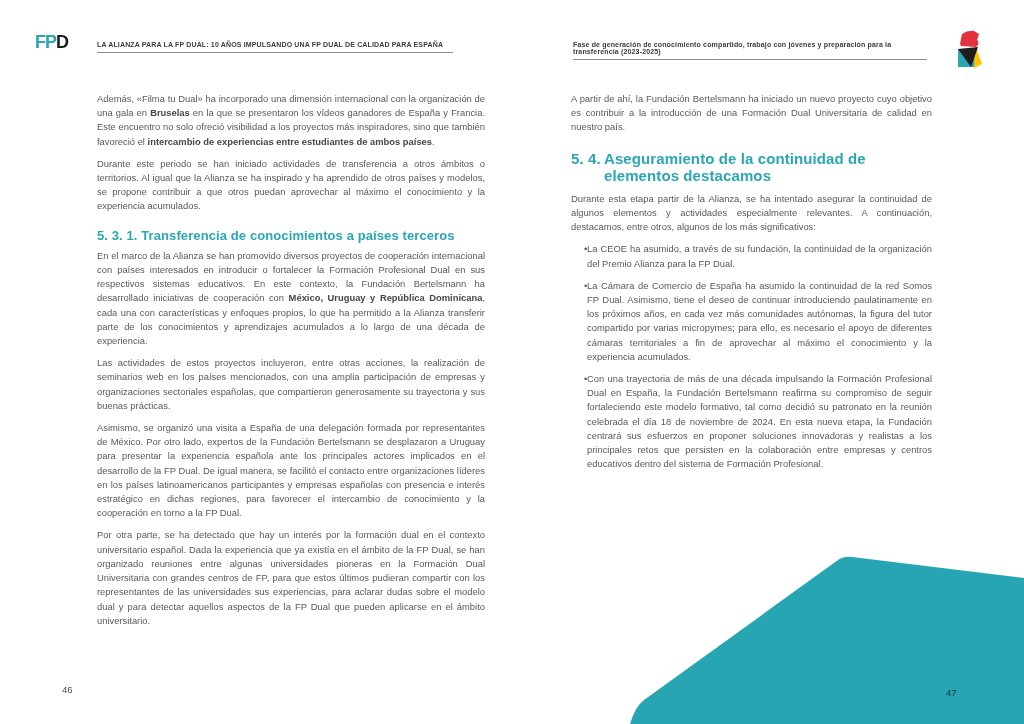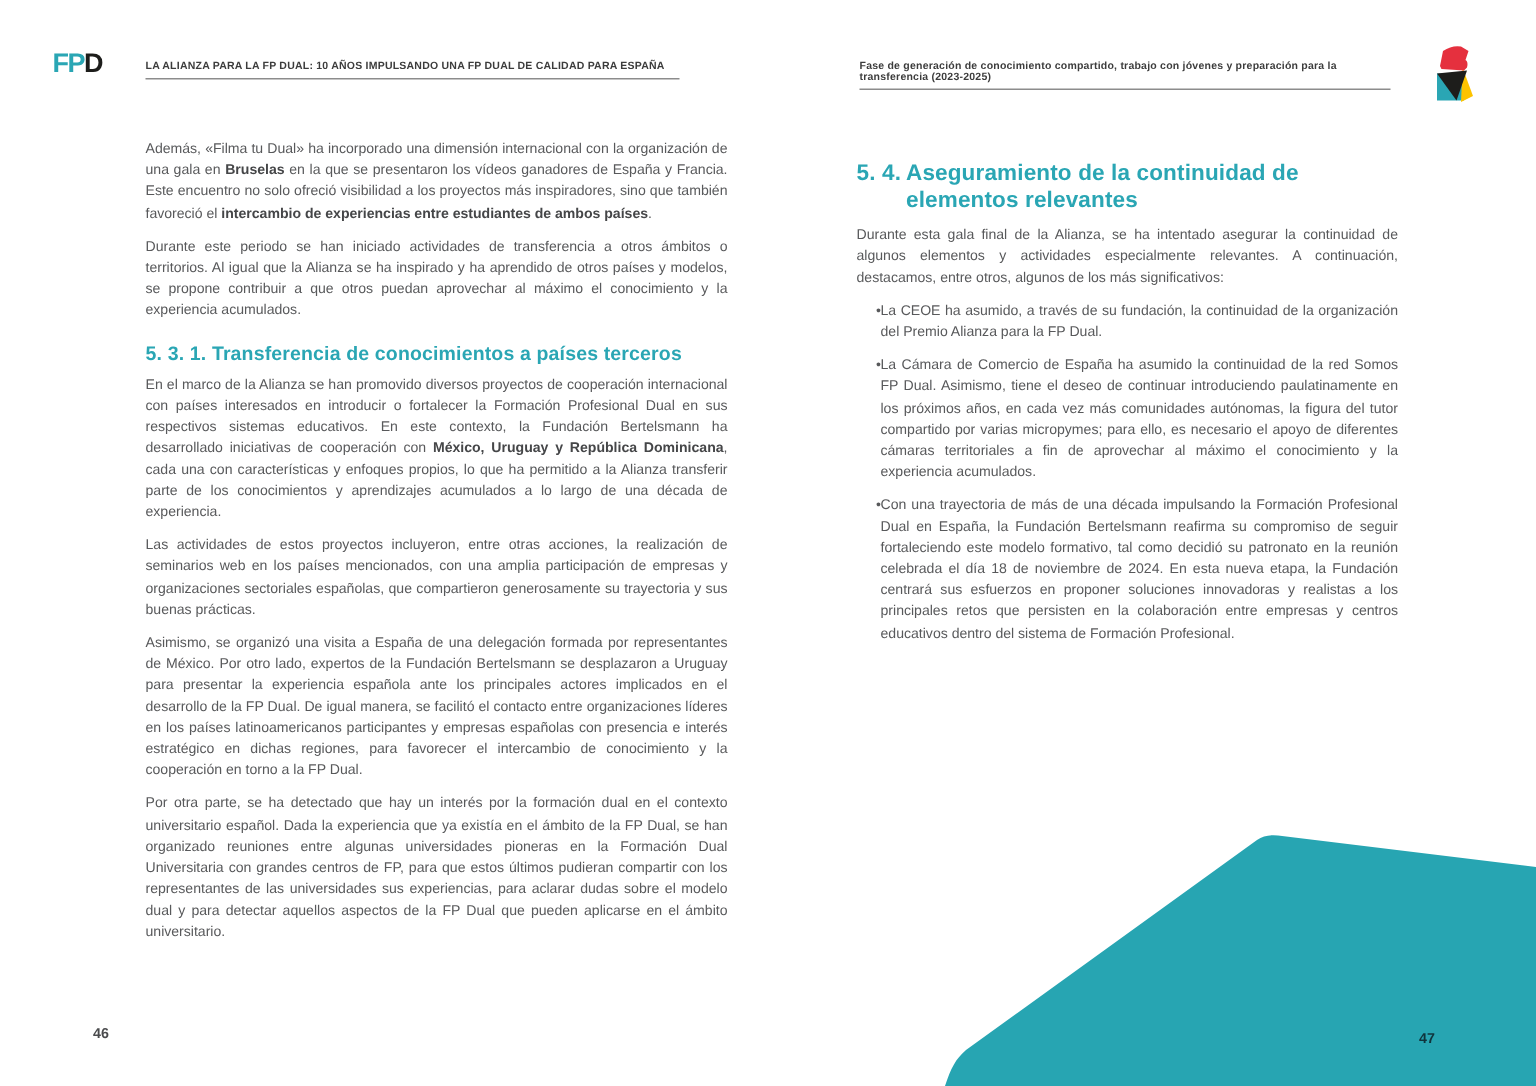--- a/index.html
+++ b/index.html
@@ -52,21 +52,21 @@
   }
   .h3.narrow{max-width:252px;}
 
   
   .bullet{display:flex;margin:6px 0 8px 0;}
   .bullet .dot{flex:none;width:16px;padding-left:13px;box-sizing:border-box;}
   .bullet .dot::before{content:"•";font-size:9.4px;color:#58595b;}
   .bullet .btxt{flex:1;}
 
   
-  .pagenum{position:absolute;font-size:9.5px;font-weight:700;}
+  .pagenum{position:absolute;font-size:9.5px;font-weight:400;}
   .pn-left{left:62px;top:684px;color:#4a4b4d;}
   .pn-right{left:946px;top:687px;color:#10343c;z-index:3;}
 
   .corner{position:absolute;left:0;top:0;width:1024px;height:724px;z-index:1;pointer-events:none;}
   .col,.hdr,.logo,.mark{z-index:2;}
 </style>
 </head>
 <body>
 
 <div class="spread">
@@ -97,26 +97,27 @@
 
     <div class="h3">5. 3. 1.  Transferencia de conocimientos a países terceros</div>
     <p><span>En el marco de la Alianza se han promovido diversos proyectos de cooperación internacional con países interesados en introducir o fortalecer la Formación Profesional Dual en sus respectivos sistemas educativos. En este contexto, la Fundación Bertelsmann ha desarrollado iniciativas de cooperación con </span><b>México, Uruguay y República Dominicana</b><span>, cada una con características y enfoques propios, lo que ha permitido a la Alianza transferir parte de los conocimientos y aprendizajes acumulados a lo largo de una década de experiencia.</span></p>
     <p>Las actividades de estos proyectos incluyeron, entre otras acciones, la realización de seminarios web en los países mencionados, con una amplia participación de empresas y organizaciones sectoriales españolas, que compartieron generosamente su trayectoria y sus buenas prácticas.</p>
     <p>Asimismo, se organizó una visita a España de una delegación formada por representantes de México. Por otro lado, expertos de la Fundación Bertelsmann se desplazaron a Uruguay para presentar la experiencia española ante los principales actores implicados en el desarrollo de la FP Dual. De igual manera, se facilitó el contacto entre organizaciones líderes en los países latinoamericanos participantes y empresas españolas con presencia e interés estratégico en dichas regiones, para favorecer el intercambio de conocimiento y la cooperación en torno a la FP Dual.</p>
 
     <p>Por otra parte, se ha detectado que hay un interés por la formación dual en el contexto universitario español. Dada la experiencia que ya existía en el ámbito de la FP Dual, se han organizado reuniones entre algunas universidades pioneras en la Formación Dual Universitaria con grandes centros de FP, para que estos últimos pudieran compartir con los representantes de las universidades sus experiencias, para aclarar dudas sobre el modelo dual y para detectar aquellos aspectos de la FP Dual que pueden aplicarse en el ámbito universitario.</p>
   </div>
 
   <div class="col col-right">
+    <p>A partir de ahí, la Fundación Bertelsmann ha iniciado un nuevo proyecto cuyo objetivo es contribuir a la introducción de una Formación Dual Universitaria de calidad en nuestro país.</p>
 
     <div class="h2">
       <span class="num">5. 4.</span>
-      <span class="txt">Aseguramiento de la continuidad de elementos relevantes</span>
+      <span class="txt">Aseguramiento de la continuidad de elementos destacamos</span>
     </div>
-    <p>Durante esta gala final de la Alianza, se ha intentado asegurar la continuidad de algunos elementos y actividades especialmente relevantes. A continuación, destacamos, entre otros, algunos de los más significativos:</p>
+    <p>Durante esta etapa partir de la Alianza, se ha intentado asegurar la continuidad de algunos elementos y actividades especialmente relevantes. A continuación, destacamos, entre otros, algunos de los más significativos:</p>
 
     <div class="bullet">
       <span class="dot"></span>
       <span class="btxt">La CEOE ha asumido, a través de su fundación, la continuidad de la organización del Premio Alianza para la FP Dual.</span>
     </div>
     <div class="bullet">
       <span class="dot"></span>
       <span class="btxt">La Cámara de Comercio de España ha asumido la continuidad de la red Somos FP Dual. Asimismo, tiene el deseo de continuar introduciendo paulatinamente en los próximos años, en cada vez más comunidades autónomas, la figura del tutor compartido por varias micropymes; para ello, es necesario el apoyo de diferentes cámaras territoriales a fin de aprovechar al máximo el conocimiento y la experiencia acumulados.</span>
     </div>
     <div class="bullet">

